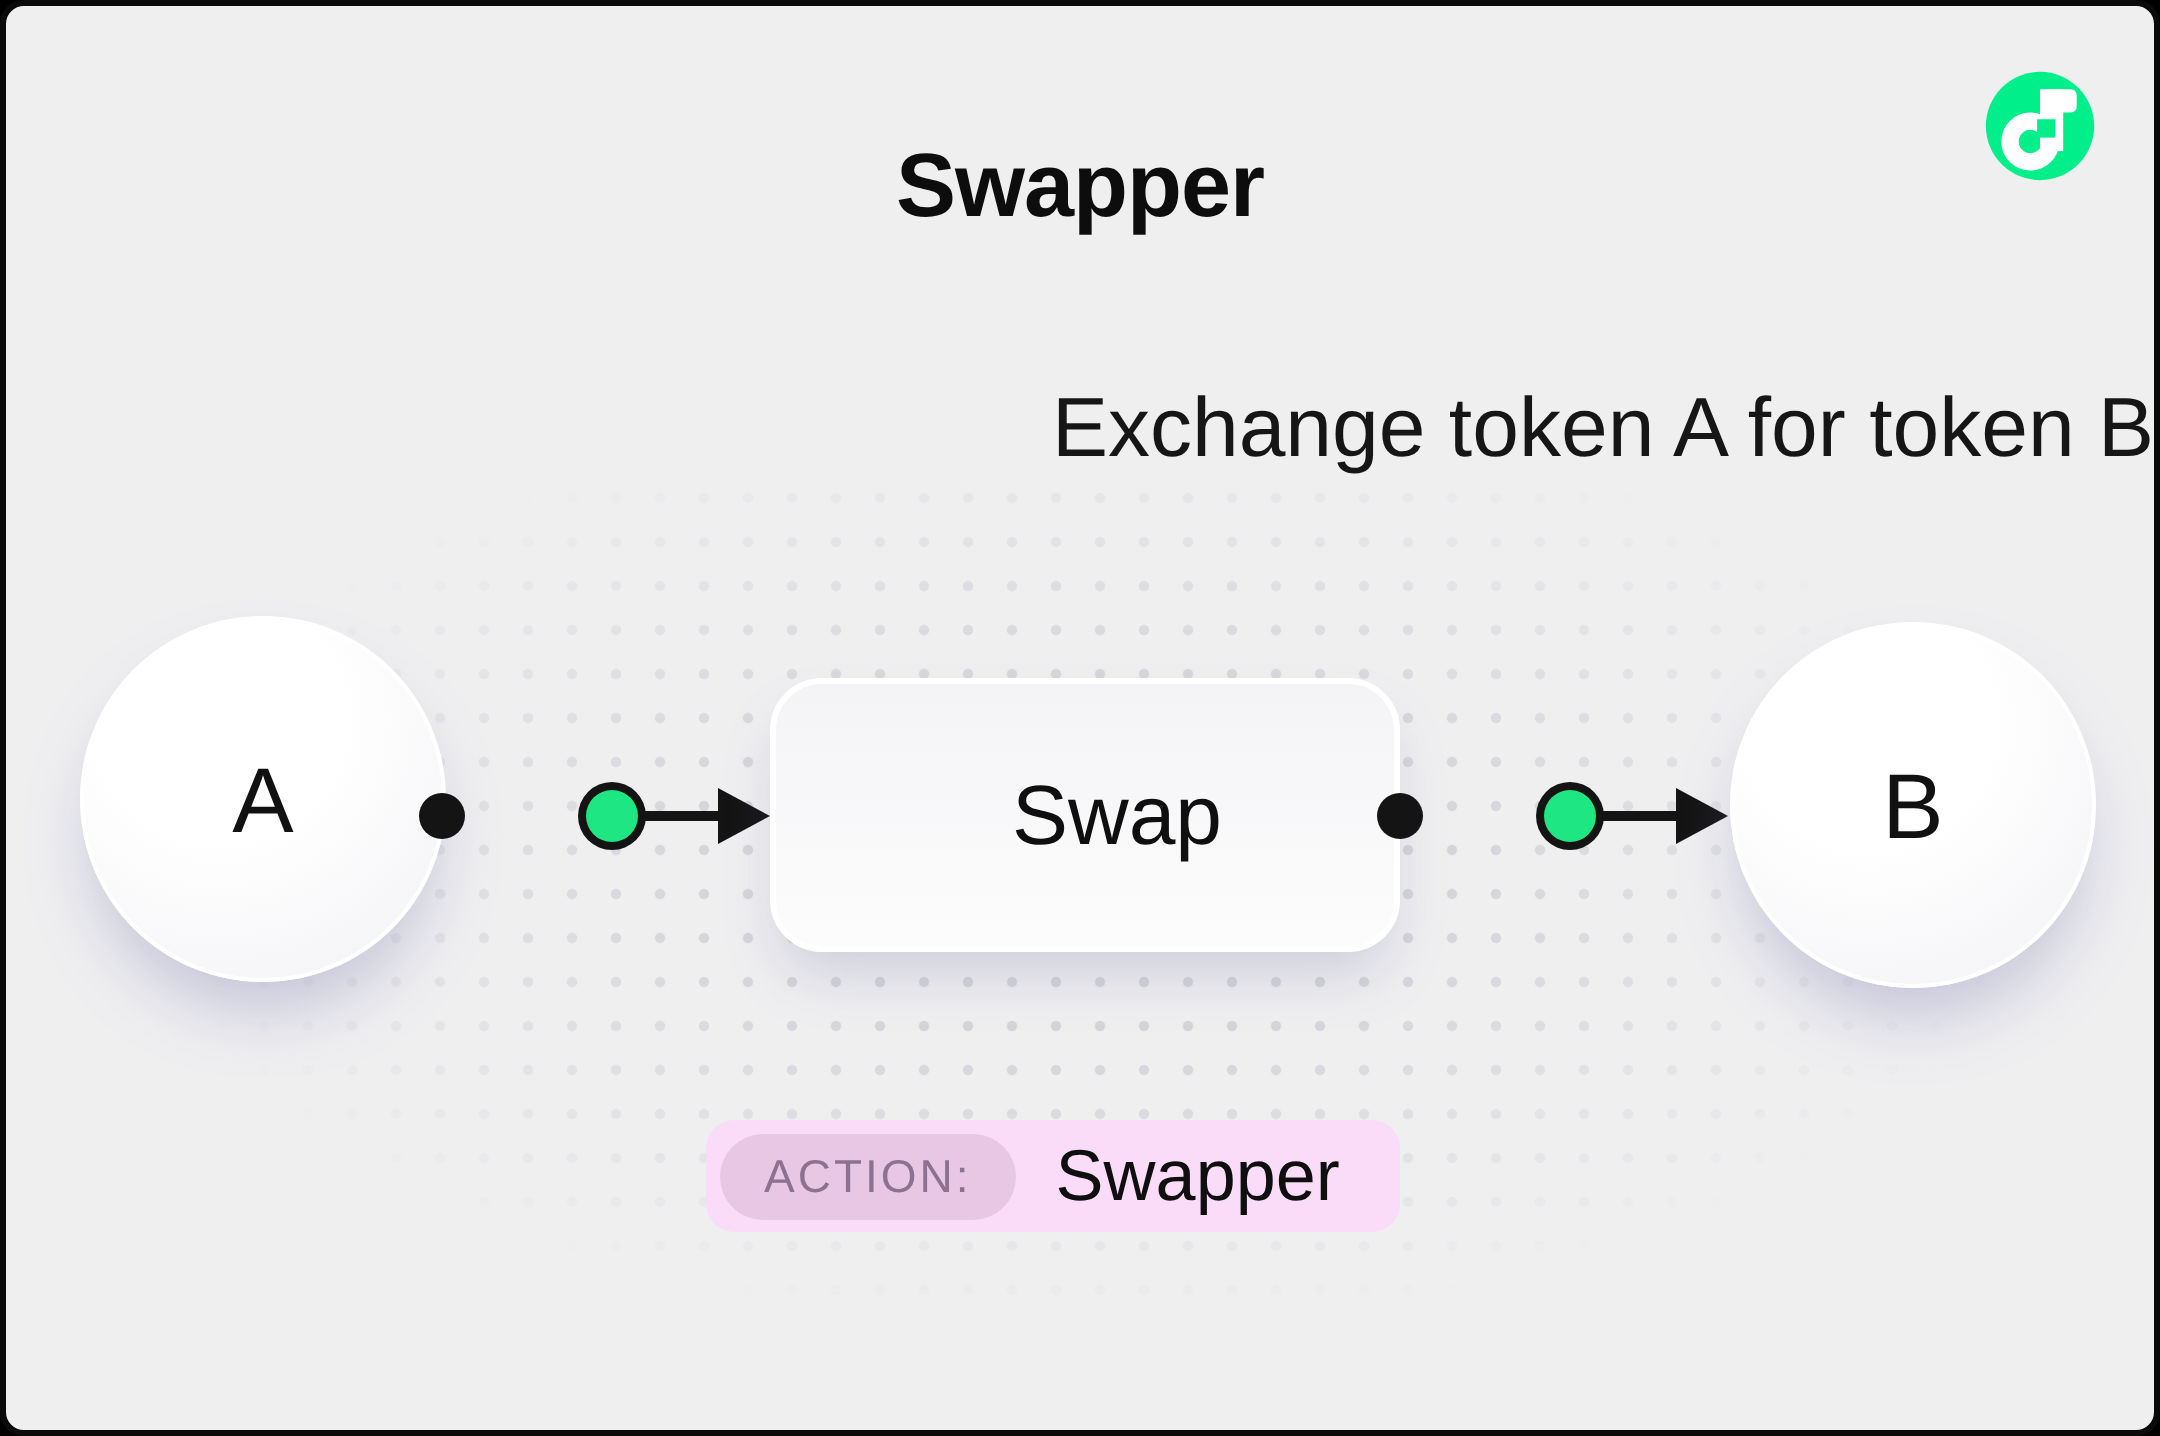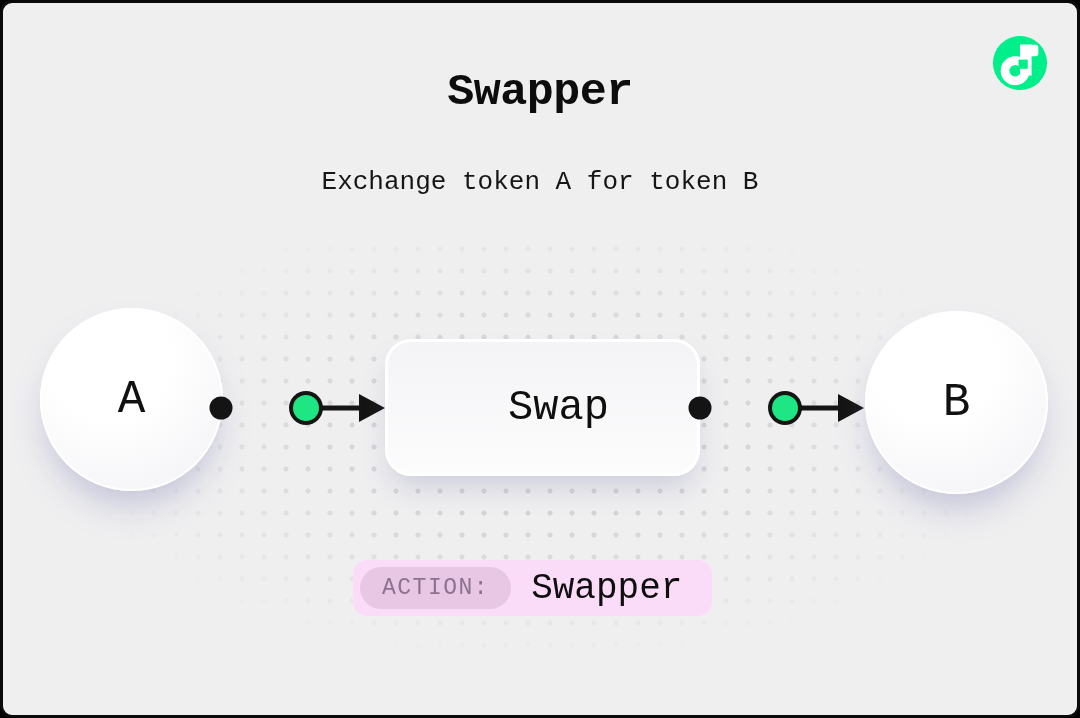--- a/index.html
+++ b/index.html
@@ -10,21 +10,20 @@
   }
   .frame {
     position: relative;
     width: 1080px;
     height: 718px;
     box-sizing: border-box;
     background: #efeff0;
     border: 3px solid #0a0a0a;
     border-radius: 12px;
     overflow: hidden;
-    font-family: Liberation Mono, monospace;
   }
   
   .dots {
     position: absolute;
     left: 30px;
     top: 235px;
     width: 1020px;
     height: 465px;
     background-image: radial-gradient(circle, #d2d2d6 2.2px, rgba(210,210,214,0) 2.9px);
     background-size: 22px 22px;
@@ -46,25 +45,25 @@
     width: 100%;
     margin: 0;
     text-align: center;
     font-size: 45px;
     font-weight: 700;
     letter-spacing: -0.5px;
     color: #0d0d0d;
   }
   .subtitle {
     position: absolute;
-    top: 164px;
+    top: 187px;
     left: 0;
     width: 100%;
-    text-align: center;
-    font-size: 26px;
+    text-align: right;
+    font-size: 42px;
     font-weight: 400;
     color: #161616;
   }
   .token-circle {
     position: absolute;
     width: 183px;
     height: 183px;
     border-radius: 50%;
     background: radial-gradient(circle at 38% 28%, #ffffff 35%, #f1f1f5 100%);
     box-shadow: 0 0 0 2px rgba(255,255,255,0.95) inset,

